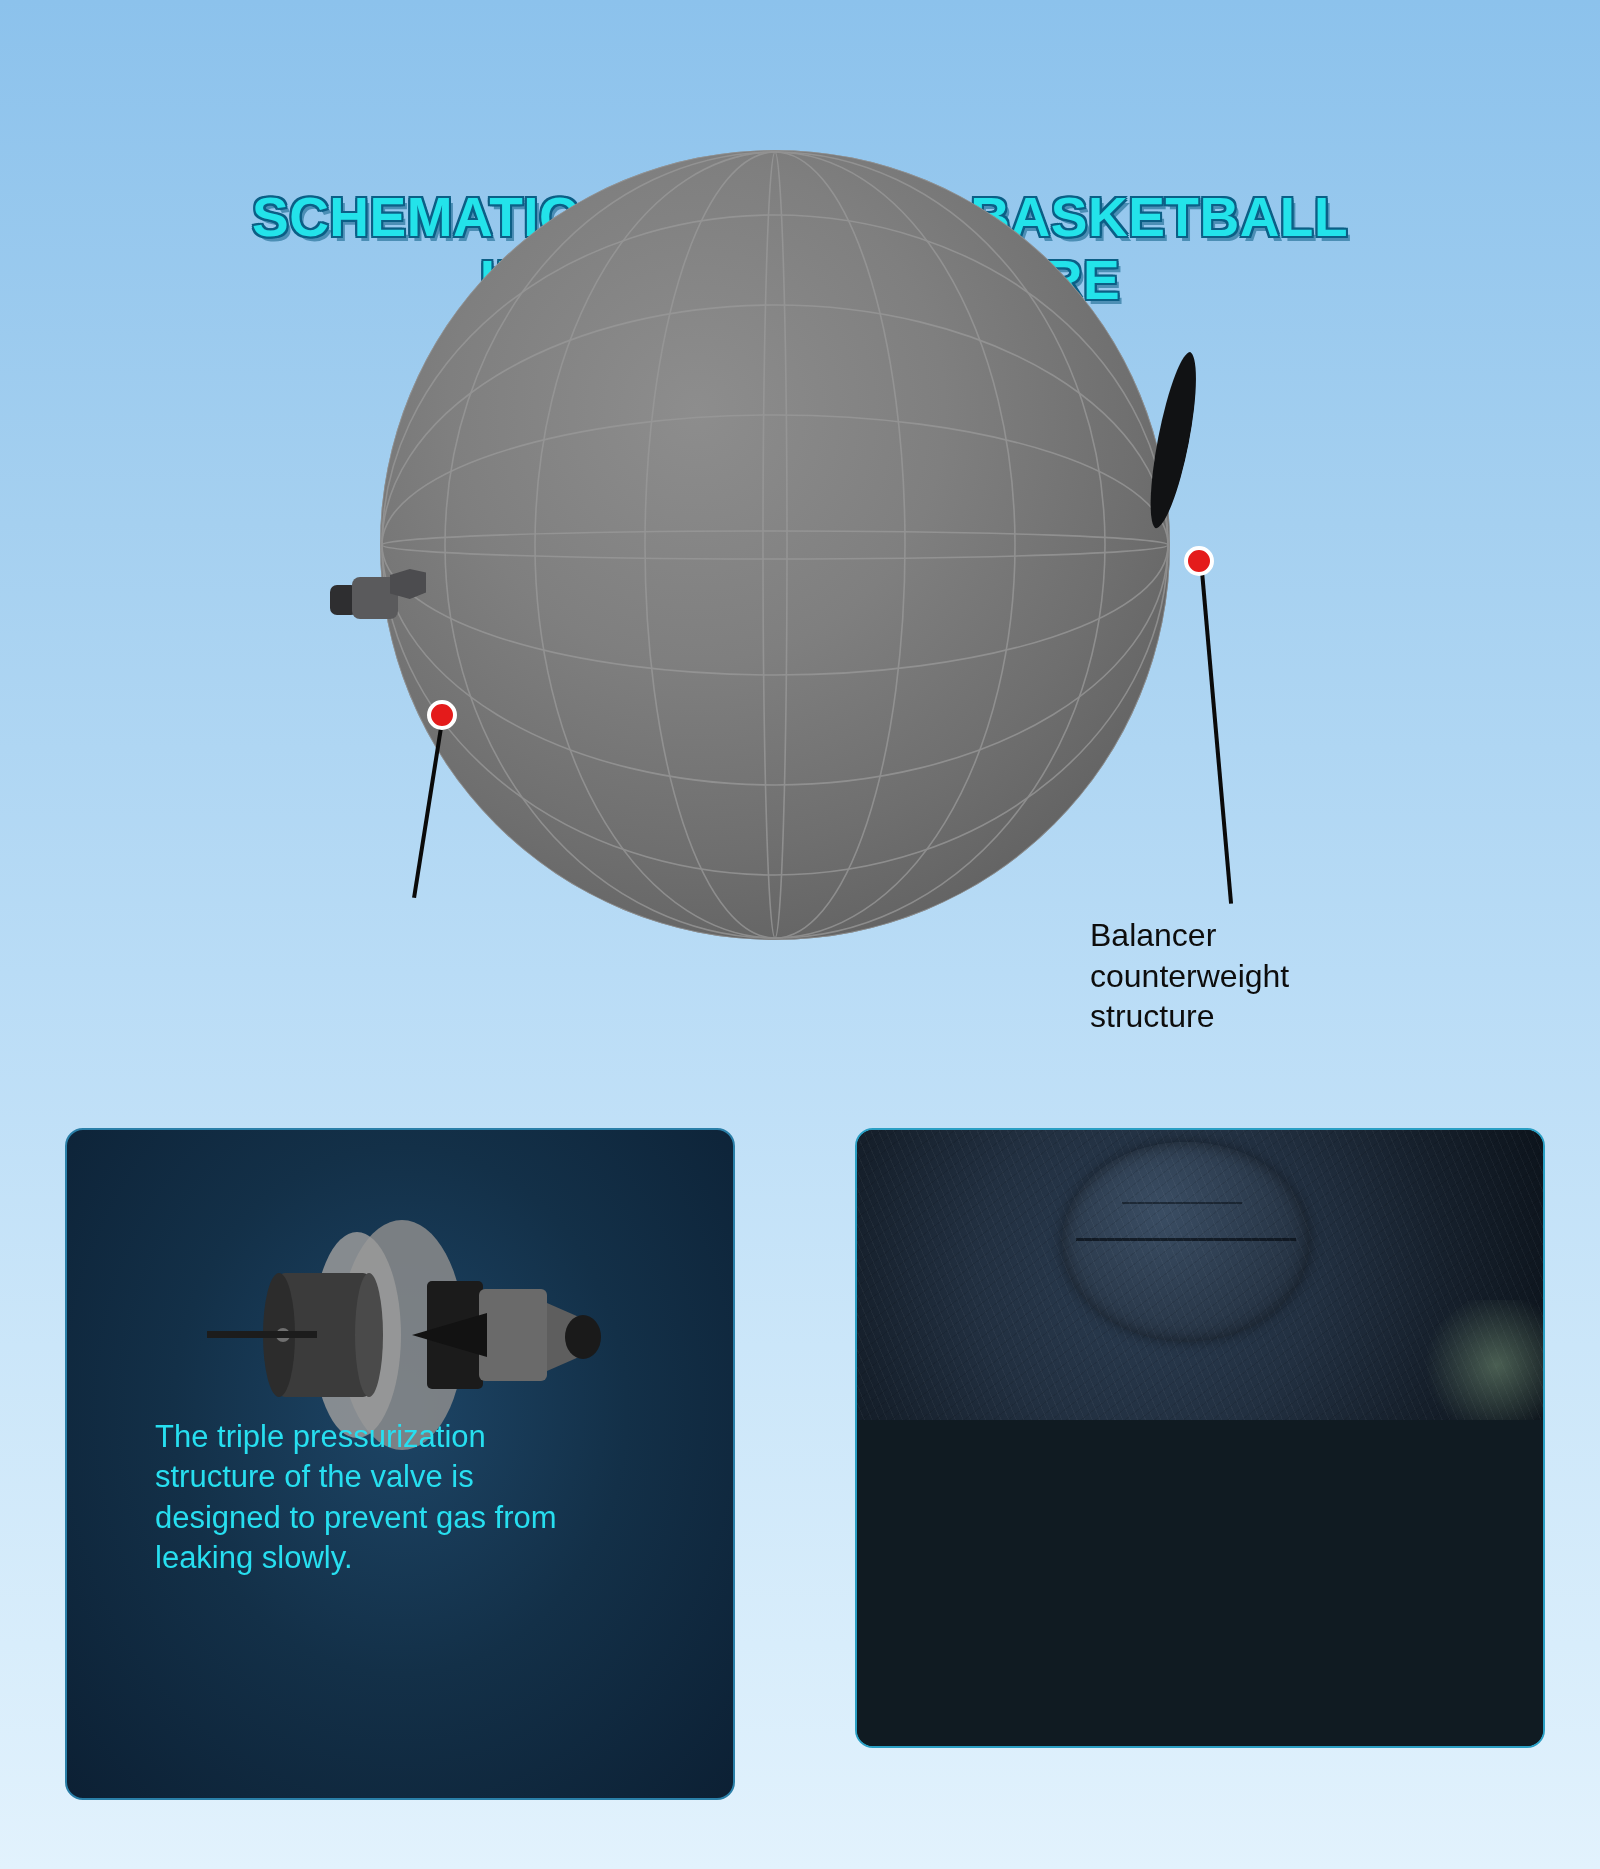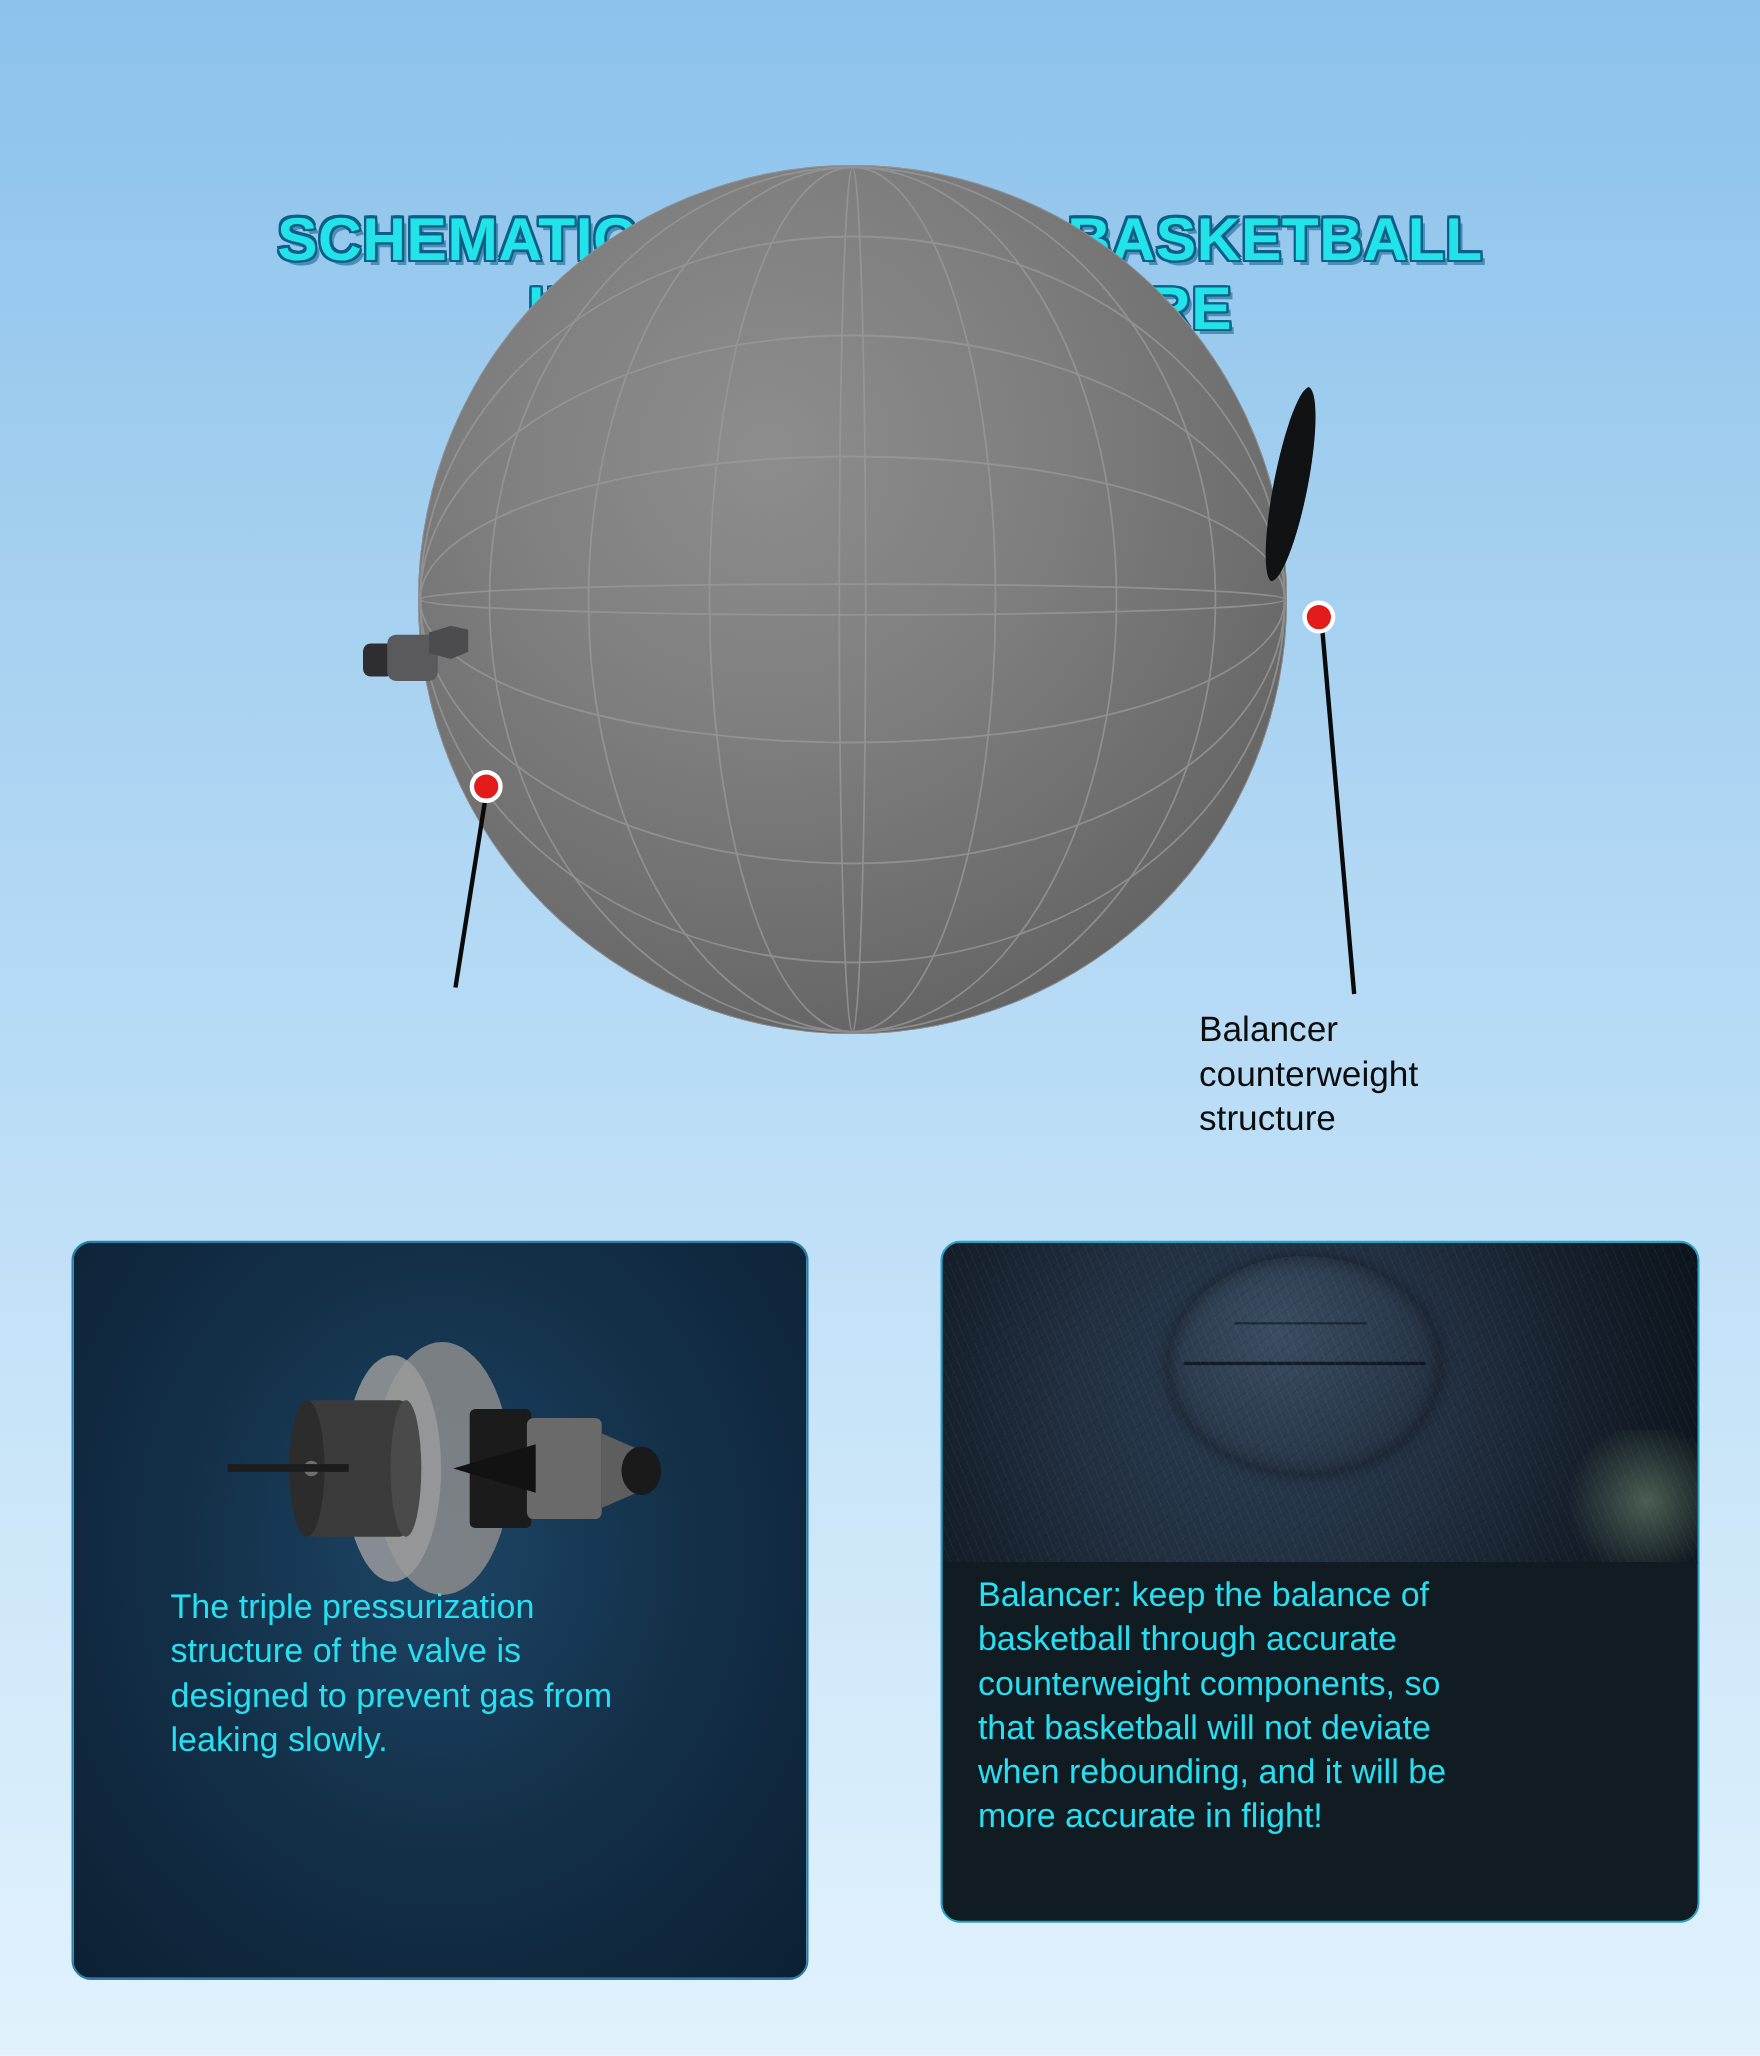--- a/index.html
+++ b/index.html
@@ -171,21 +171,20 @@
     position: absolute;
     color: #27dff0;
     font-size: 31px;
     line-height: 1.3;
     white-space: pre-line;
   }
   .card-left .card-text {
     left: 88px;
     top: 1415px;
     width: 580px;
-    margin-top: 24px;
   }
   .card-right .card-text {
     position: absolute;
     left: 32px;
     top: 300px;
     width: 640px;
     font-size: 31px;
   }
   .right-textbox {
     position: absolute;
@@ -300,21 +299,15 @@
 leaking slowly.</div>
   </div>
 
   <div class="card card-right">
     <div class="photo">
       <div class="bump"></div>
       <div class="grain"></div>
       <div class="glow"></div>
     </div>
     <div class="right-textbox"></div>
-    <div class="card-text">Balancer: keep the balance of
-basketball through accurate
-counterweight components, so
-that basketball will not deviate
-when rebounding, and it will be
-more accurate in flight!</div>
   </div>
 
 </div>
 
 </body></html>

